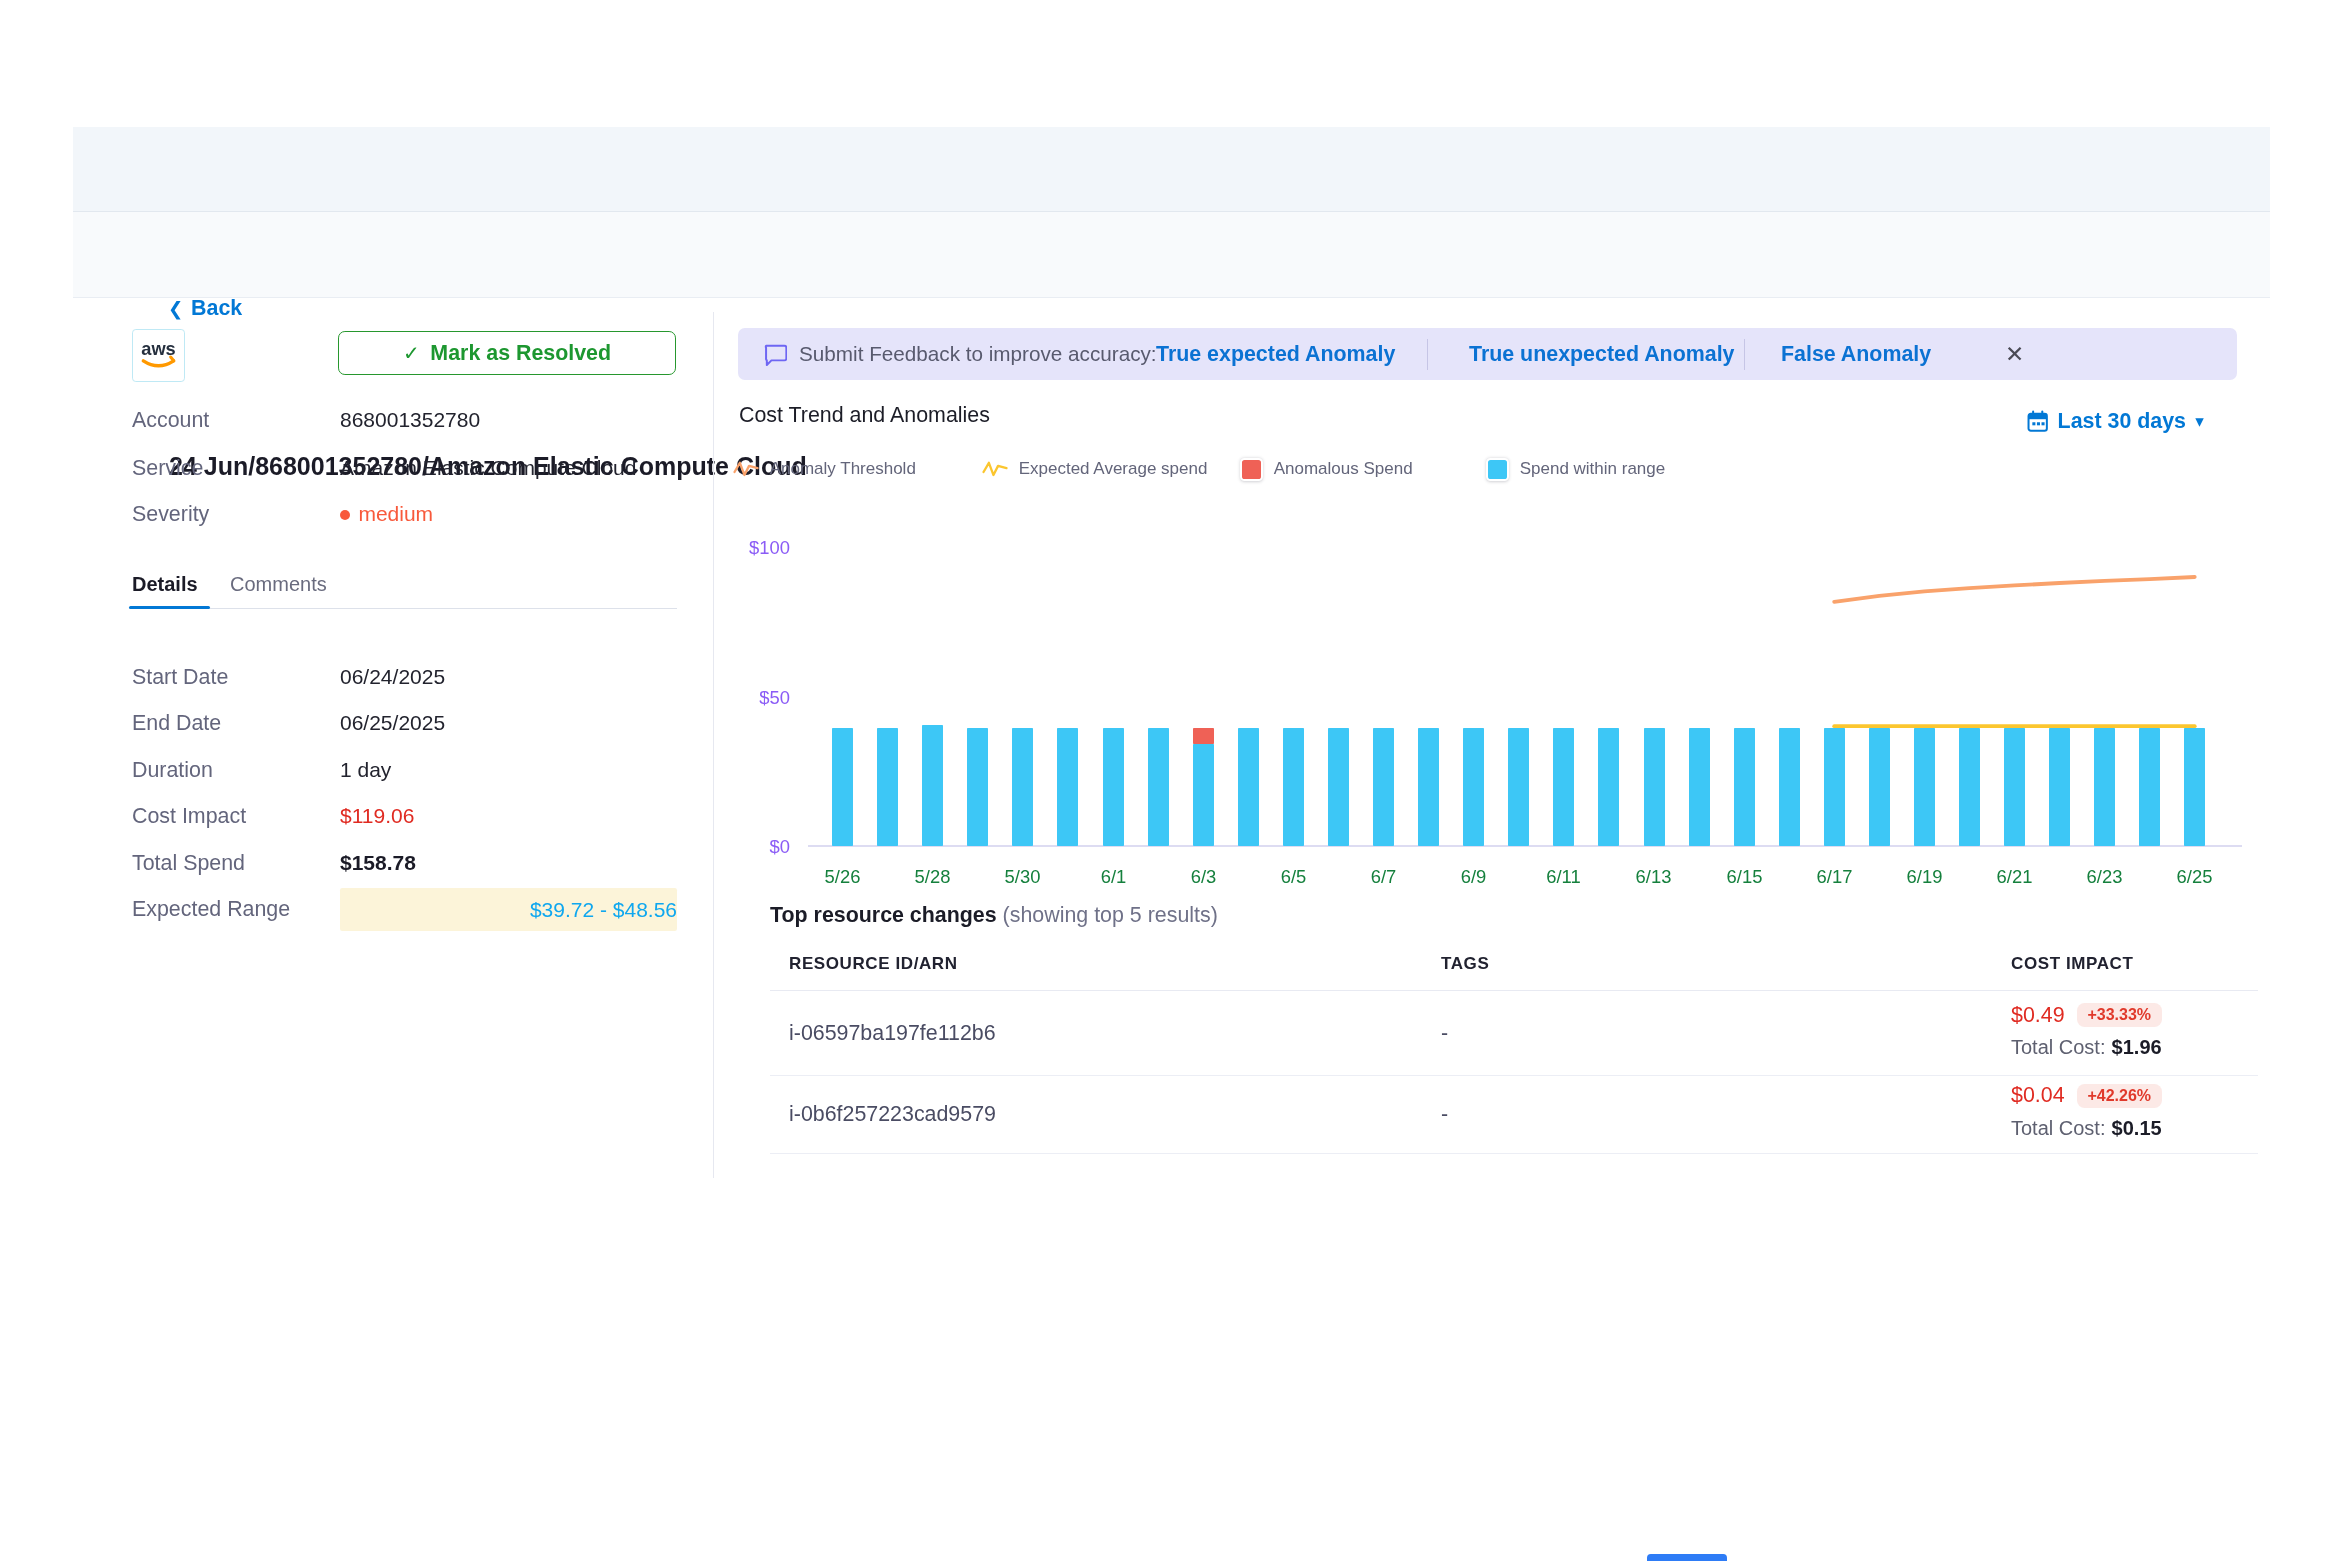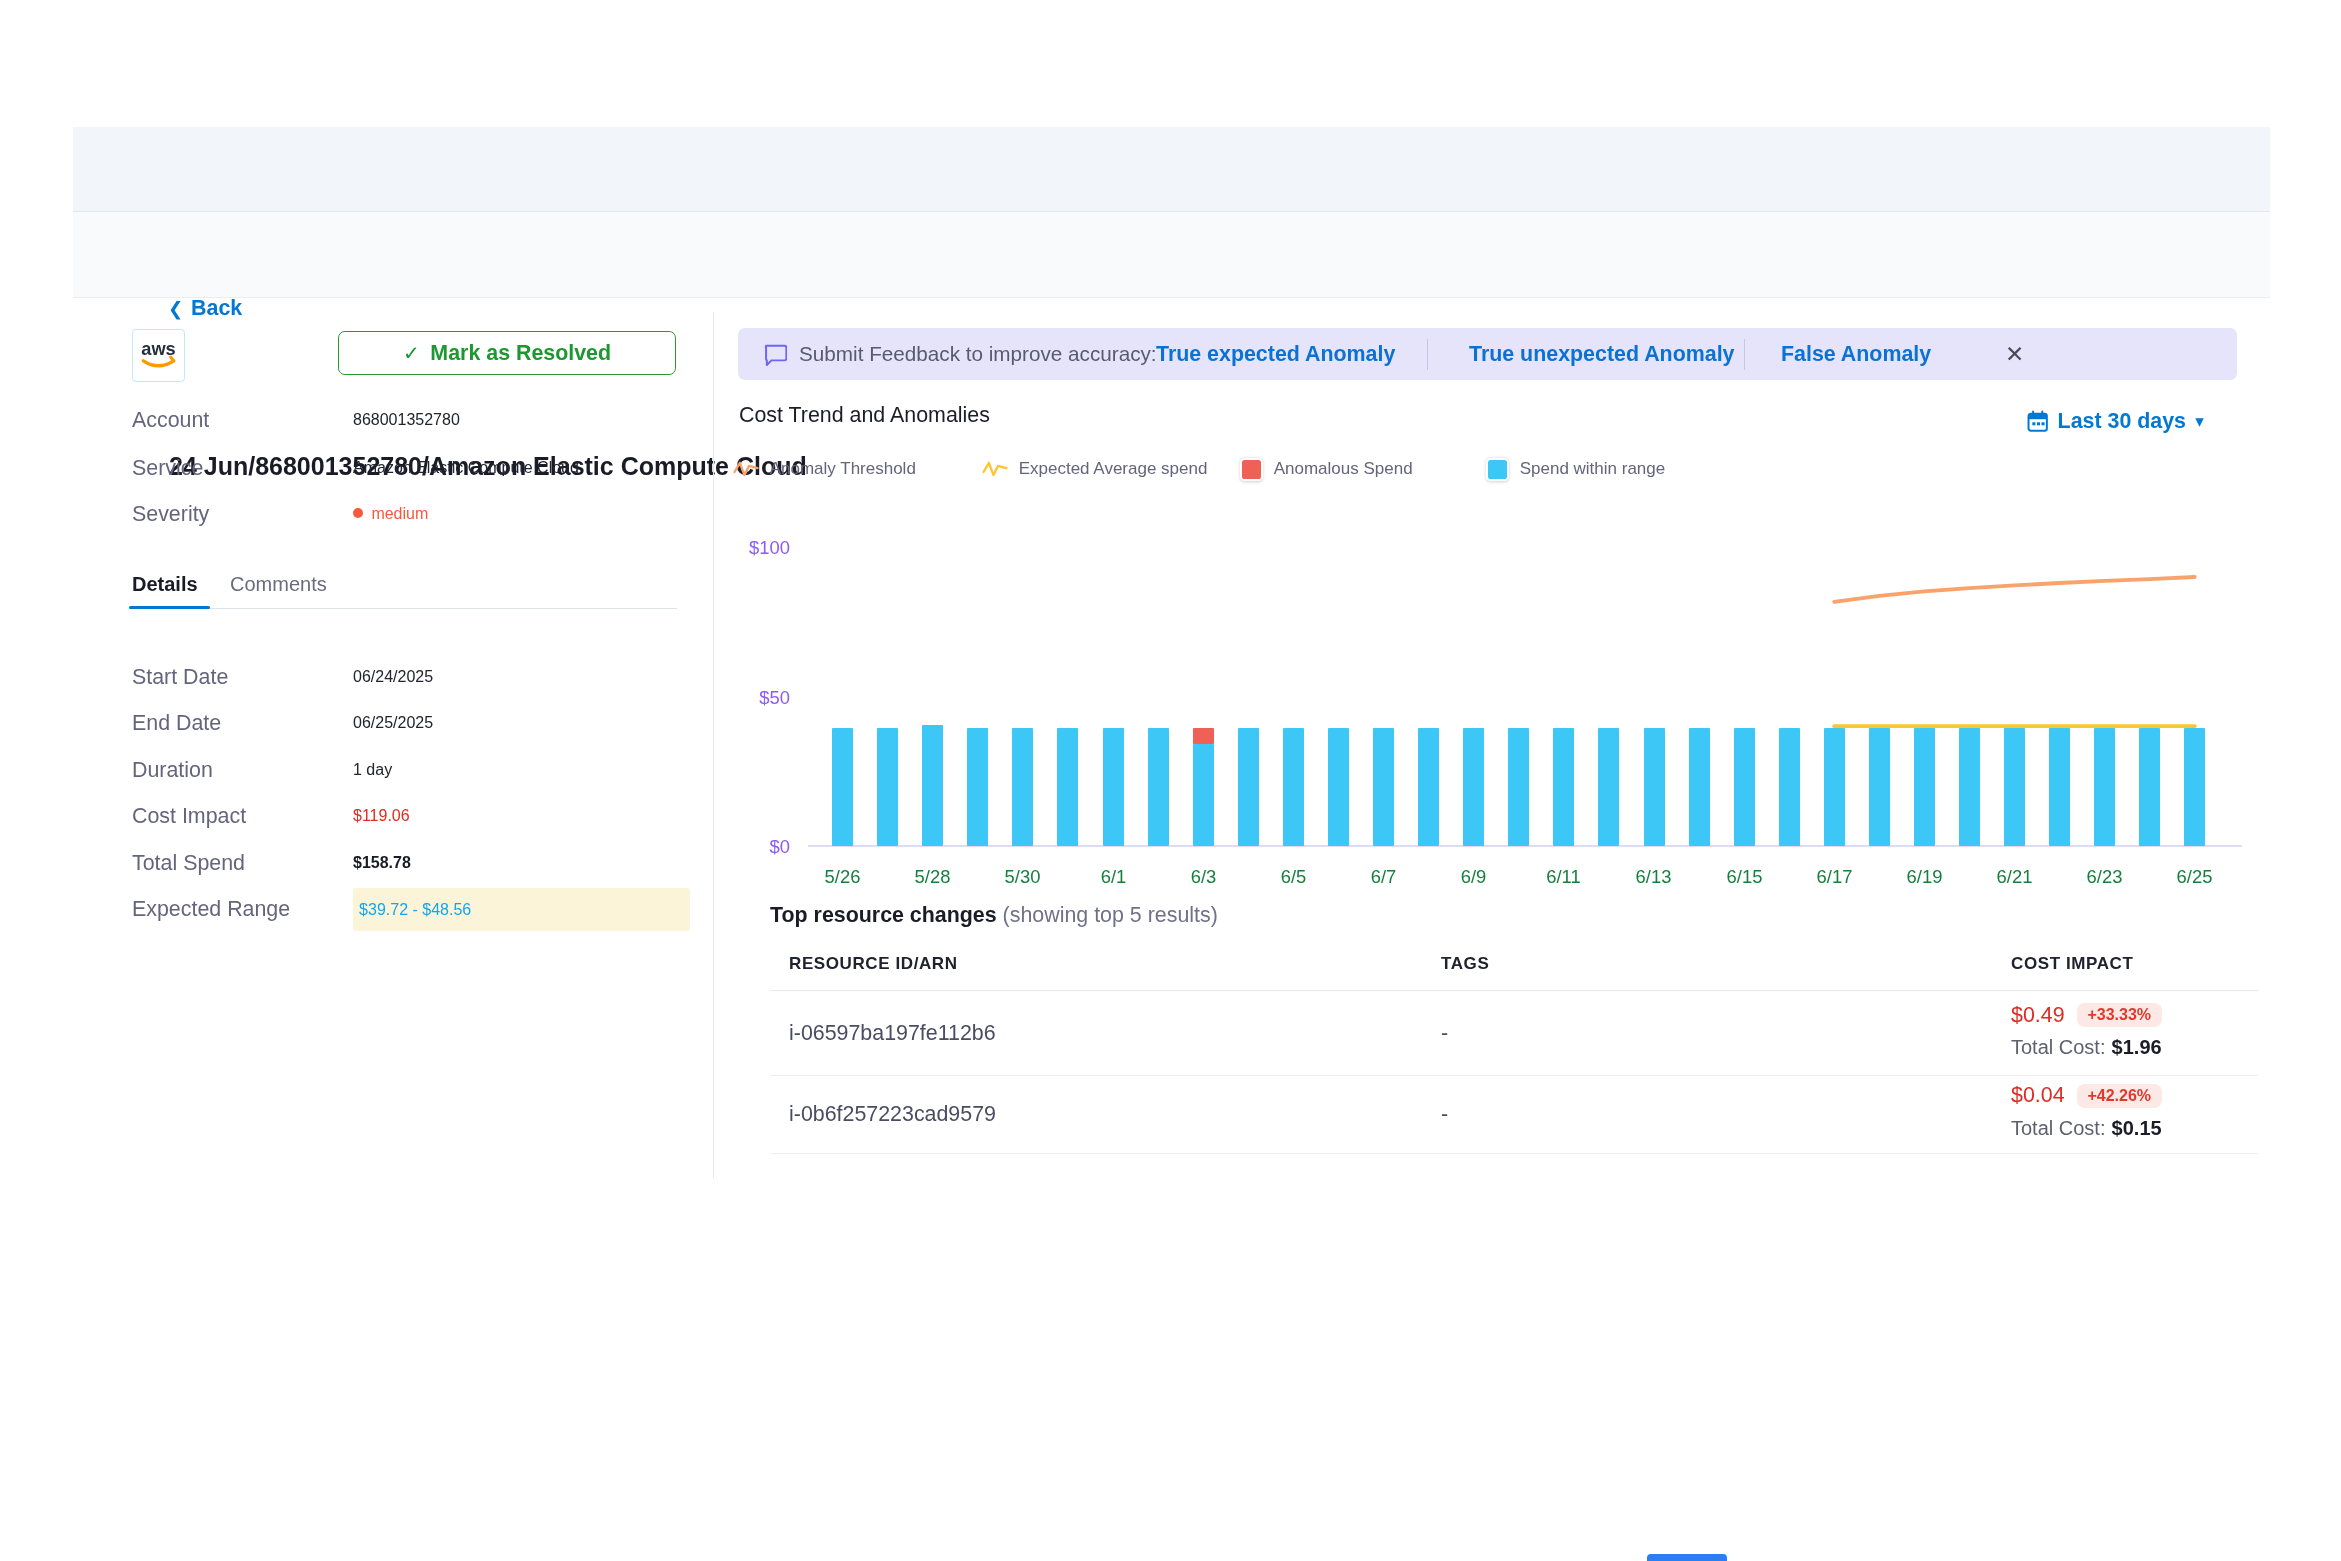--- a/index.html
+++ b/index.html
@@ -15,21 +15,21 @@
   .back-btn{left:95px;top:169px;display:flex;align-items:center;gap:7.7px;color:#0278d5;font-weight:700;font-size:21.4px;cursor:pointer;}
   .back-chev{font-size:18.4px;font-weight:700;}
   .band-title{left:73px;top:212px;width:2197px;height:85px;background:#f8fafc;border-bottom:0.8px solid #e9edf3;}
   .page-title{left:96px;top:240px;font-size:25px;font-weight:700;color:#1b1b27;margin:0;}
 
   
   .aws-box{left:132px;top:329px;width:51px;height:51px;background:#fff;border:1.5px solid #bfe9f5;border-radius:3.8px;display:flex;align-items:center;justify-content:center;}
   .resolve-btn{left:338px;top:331px;width:338px;height:44px;border:1.5px solid #27972e;border-radius:6.9px;display:flex;align-items:center;justify-content:center;gap:10.7px;color:#1d9730;font-size:21.4px;font-weight:700;cursor:pointer;background:#fff;box-sizing:border-box;}
   .check-ic{font-size:20px;font-weight:700;}
   .f-label{left:132px;font-size:21.4px;color:#63657c;line-height:26px;white-space:nowrap;}
-  .f-value{left:353px;font-size:16px;color:#22232e;line-height:26px;white-space:nowrap;}
+  .f-value{left:340px;font-size:21px;color:#22232e;line-height:26px;white-space:nowrap;text-align:right;}
   .sev-dot{display:inline-block;width:10px;height:10px;border-radius:50%;margin-right:8.4px;vertical-align:1.5px;}
   .tab{top:572px;font-size:20px;cursor:pointer;line-height:24.5px;}
   .tab.active{color:#1b1b27;font-weight:700;}
   .tab.inactive{color:#696b7e;font-weight:400;}
   .tab-underline{left:129px;top:606px;width:81px;height:3.1px;background:#0278d5;border-radius:1.5px;z-index:2;}
   .tab-divider{left:129px;top:608px;width:548px;height:0.8px;background:#dde1ea;}
   .val-red{color:#e02b22;}
   .val-bold{color:#1b1b27;font-weight:700;}
   .val-highlight{background:#fcf4d9;color:#0fa7ef;height:43px;line-height:43px;width:337px;padding-left:6.1px;box-sizing:border-box;border-radius:2.3px;}
   .v-divider{left:713px;top:312px;width:0.8px;height:866px;background:#e6e8f0;}

